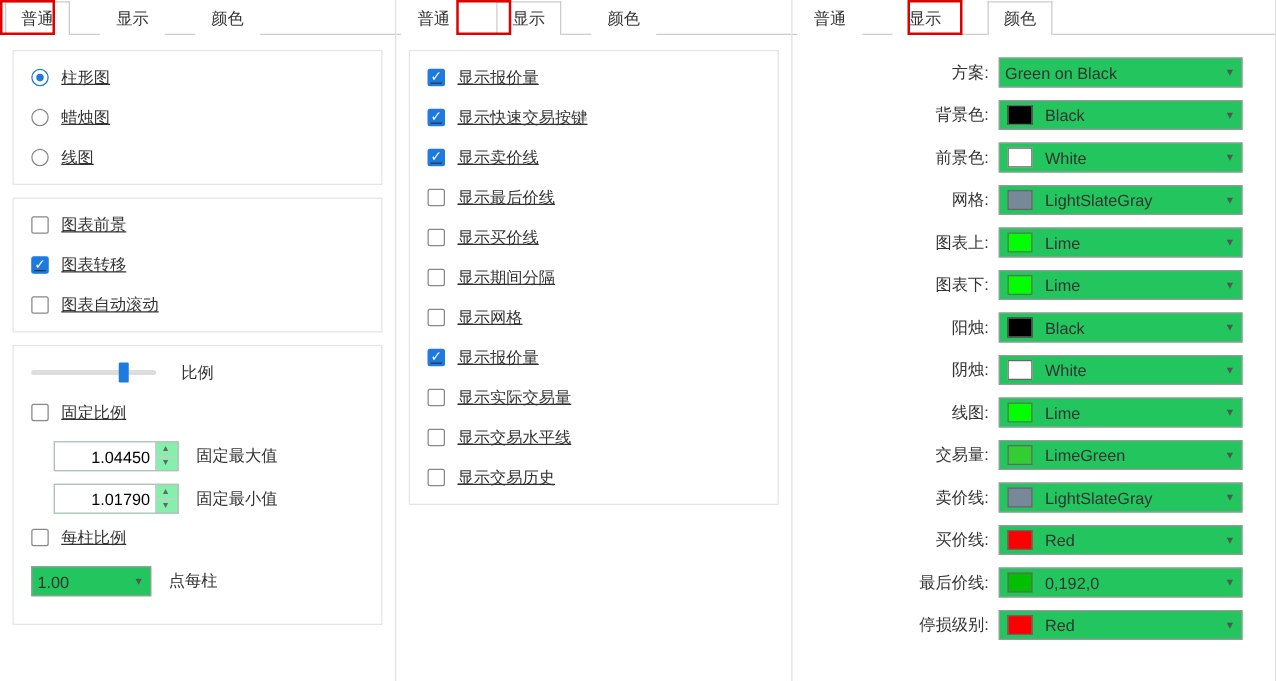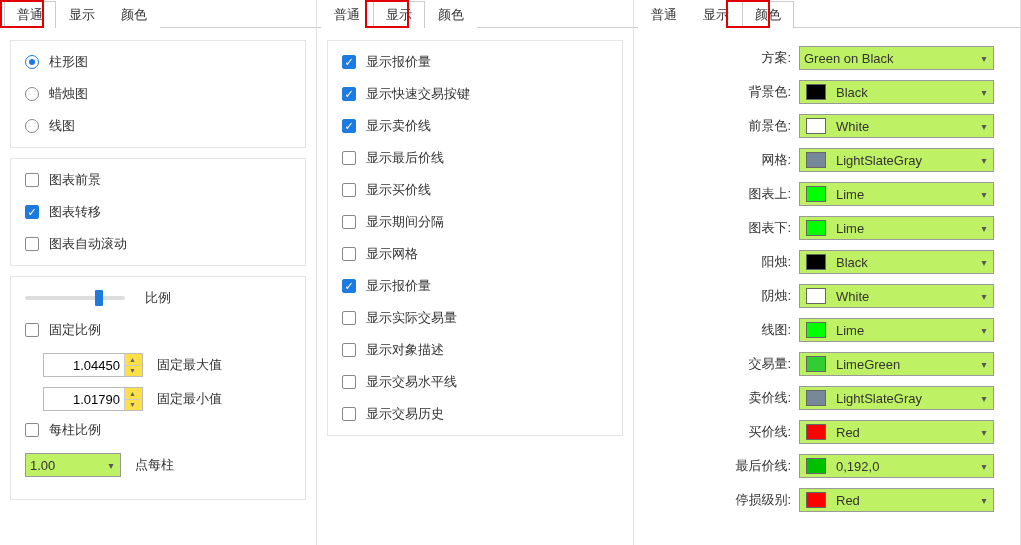--- a/index.html
+++ b/index.html
@@ -23,20 +23,21 @@
   .panel-1 { width: 317px; }
   .panel-2 { width: 317px; }
   .panel-3 { flex: 1; }
 
   .tabs {
     display: flex;
     border-bottom: 1px solid #ccc;
     height: 28px;
     align-items: flex-end;
     padding: 0 4px;
+    gap: 24px;
   }
   .tab {
     padding: 4px 12px;
     cursor: pointer;
     border: 1px solid transparent;
     border-bottom: none;
     position: relative;
     top: 1px;
     background: #fff;
   }
@@ -61,20 +62,21 @@
   .section {
     border: 1px solid #e5e5e5;
     padding: 12px 14px;
     margin-bottom: 10px;
   }
 
   .row {
     display: flex;
     align-items: center;
     margin-bottom: 14px;
+    text-decoration: underline;
   }
   .row:last-child { margin-bottom: 0; }
 
   
   .radio {
     width: 14px; height: 14px;
     border: 1.5px solid #888;
     border-radius: 50%;
     margin-right: 10px;
     display: inline-flex;
@@ -132,21 +134,21 @@
   
   .spin-row { display:flex; align-items:center; margin-bottom:10px;}
   .spin {
     display: flex;
     align-items: stretch;
     border: 1px solid #bbb;
     width: 100px;
     height: 24px;
     margin-left: 18px;
     margin-right: 14px;
-    background: #fde047;
+    background: #86efac;
   }
   .spin input {
     border: none;
     width: 80px;
     text-align: right;
     padding: 0 4px;
     font-family: inherit;
     font-size: 13px;
     outline: none;
   }
@@ -164,21 +166,21 @@
     cursor:pointer;
   }
   .spin-btn:first-child { border-bottom:1px solid #ccc; }
 
   
   .combo {
     display: flex;
     align-items: center;
     border: 1px solid #999;
     height: 24px;
-    background: #bef264;
+    background: #22c55e;
     cursor: pointer;
   }
   .combo .swatch {
     width: 20px; height: 16px;
     margin: 0 6px;
     border: 1px solid #666;
   }
   .combo .combo-text { flex:1; padding: 0 4px; }
   .combo .caret {
     width: 18px;
@@ -330,24 +332,20 @@
         <div class="row">
           <span class="checkbox checked"></span>
           <span>显示报价量</span>
         </div>
         <div class="row">
           <span class="checkbox"></span>
           <span>显示实际交易量</span>
         </div>
         <div class="row">
           <span class="checkbox"></span>
-          <span>显示对象描述</span>
-        </div>
-        <div class="row">
-          <span class="checkbox"></span>
           <span>显示交易水平线</span>
         </div>
         <div class="row">
           <span class="checkbox"></span>
           <span>显示交易历史</span>
         </div>
       </div>
   </div>
 </div>
 

